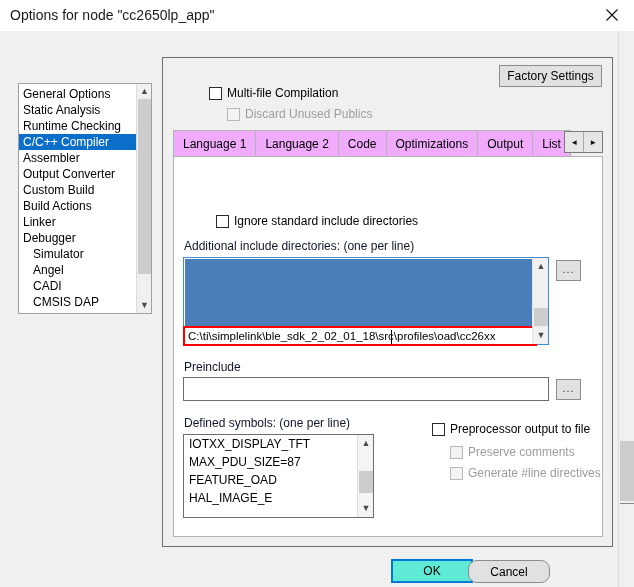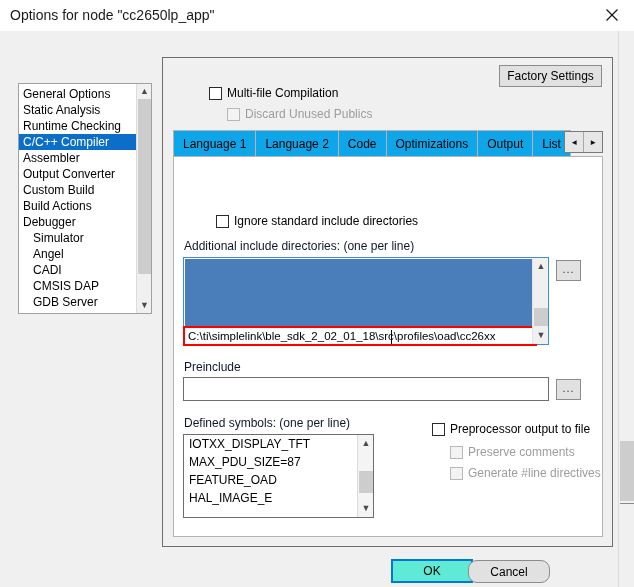--- a/index.html
+++ b/index.html
@@ -112,21 +112,21 @@
 
   
   #tabstrip {
     position: absolute; left: 10px; top: 72px; width: 430px; height: 27px;
   }
   .tabs-inner {
     position: absolute; left: 0; top: 0; height: 27px;
     display: flex; align-items: stretch;
   }
   .tab {
-    background: #0ea5e9;
+    background: #f0abfc;
     border: 1px solid #b4b4b4;
     border-bottom: none;
     margin-right: -1px;
     padding: 0 9px;
     display: flex; align-items: center;
     font-size: 12px; color: #000;
     white-space: nowrap;
     cursor: default;
   }
   #tab-spin {
@@ -292,20 +292,21 @@
   <div id="category-box">
     <div class="cat-list" id="cat-list">
         <div class="cat-item">General Options</div>
         <div class="cat-item">Static Analysis</div>
         <div class="cat-item">Runtime Checking</div>
         <div class="cat-item selected">C/C++ Compiler</div>
         <div class="cat-item">Assembler</div>
         <div class="cat-item">Output Converter</div>
         <div class="cat-item">Custom Build</div>
         <div class="cat-item">Build Actions</div>
+        <div class="cat-item">Linker</div>
         <div class="cat-item">Debugger</div>
         <div class="cat-item indent">Simulator</div>
         <div class="cat-item indent">Angel</div>
         <div class="cat-item indent">CADI</div>
         <div class="cat-item indent">CMSIS DAP</div>
         <div class="cat-item indent">GDB Server</div>
       </div>
     <div id="cat-scrollbar">
       <div class="sb-arrow" id="cat-sb-up">
         <span class="arrow-glyph">▲</span>

